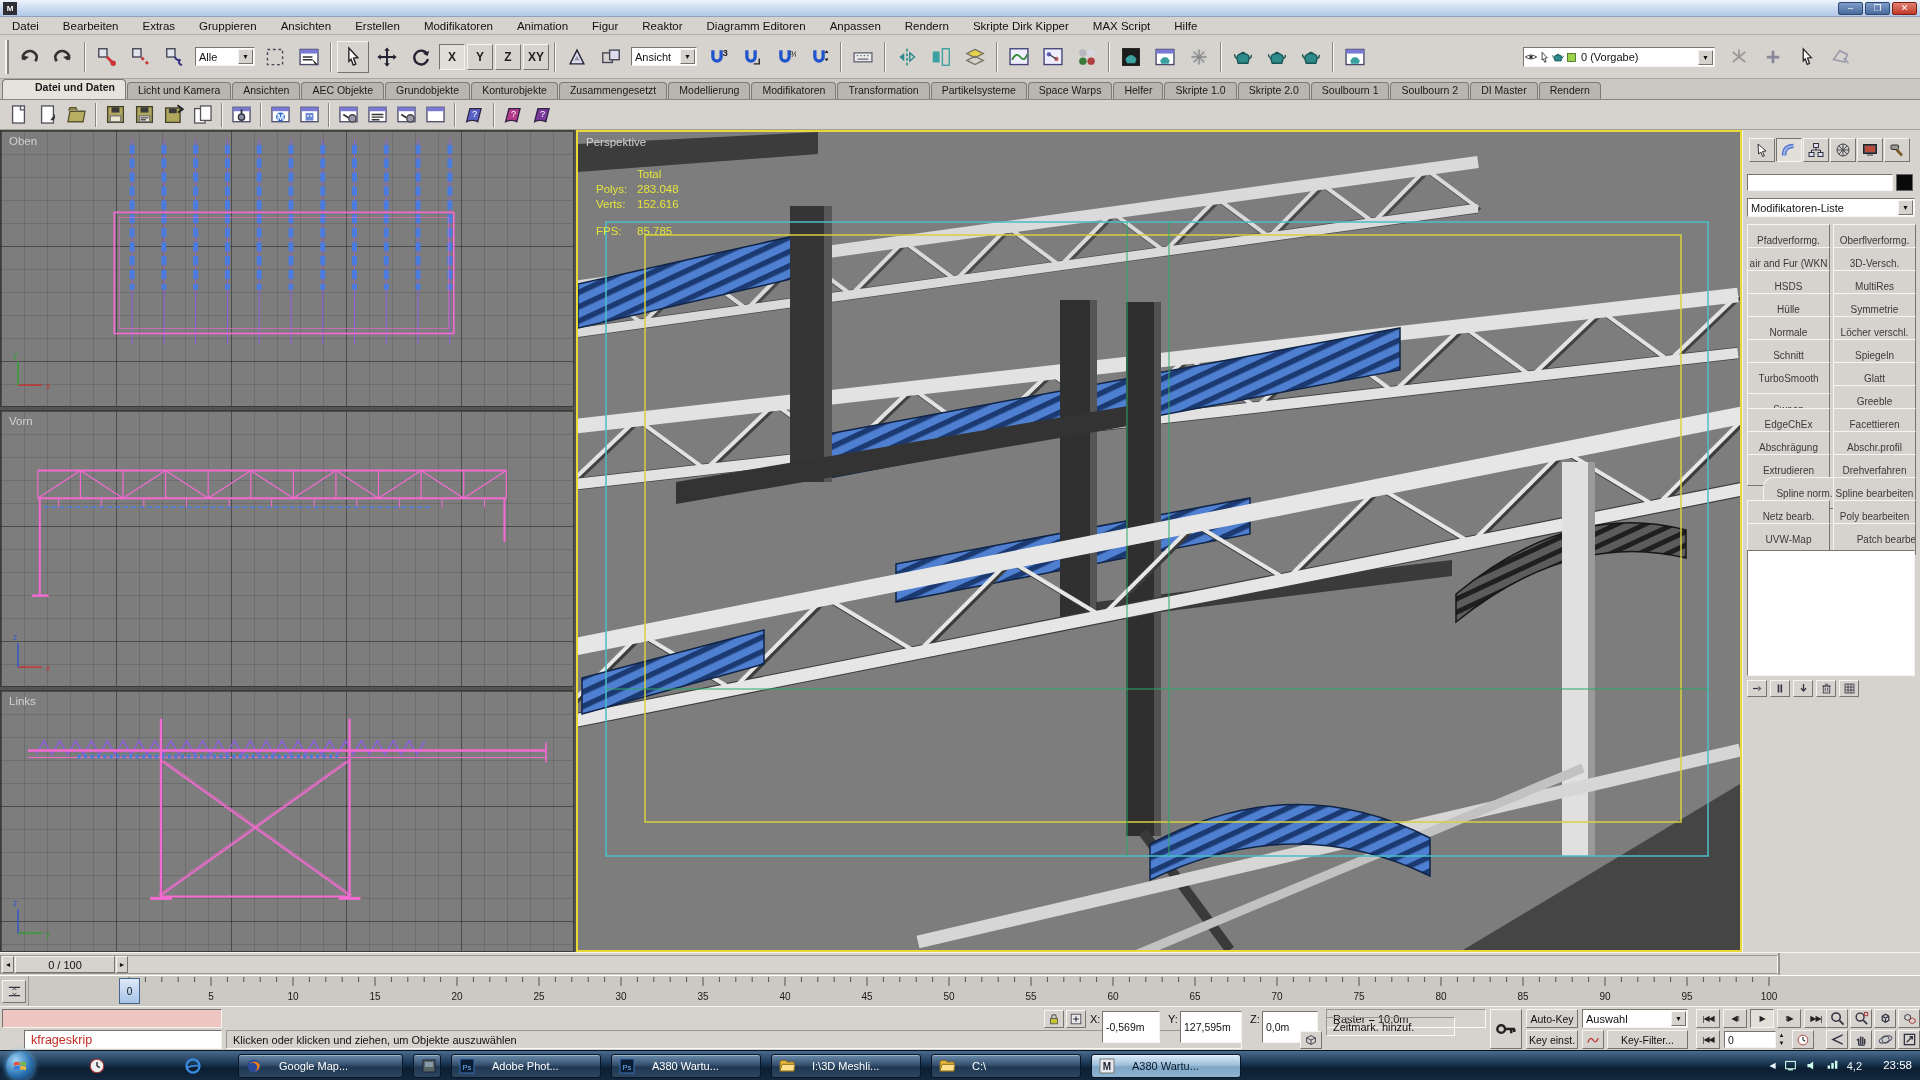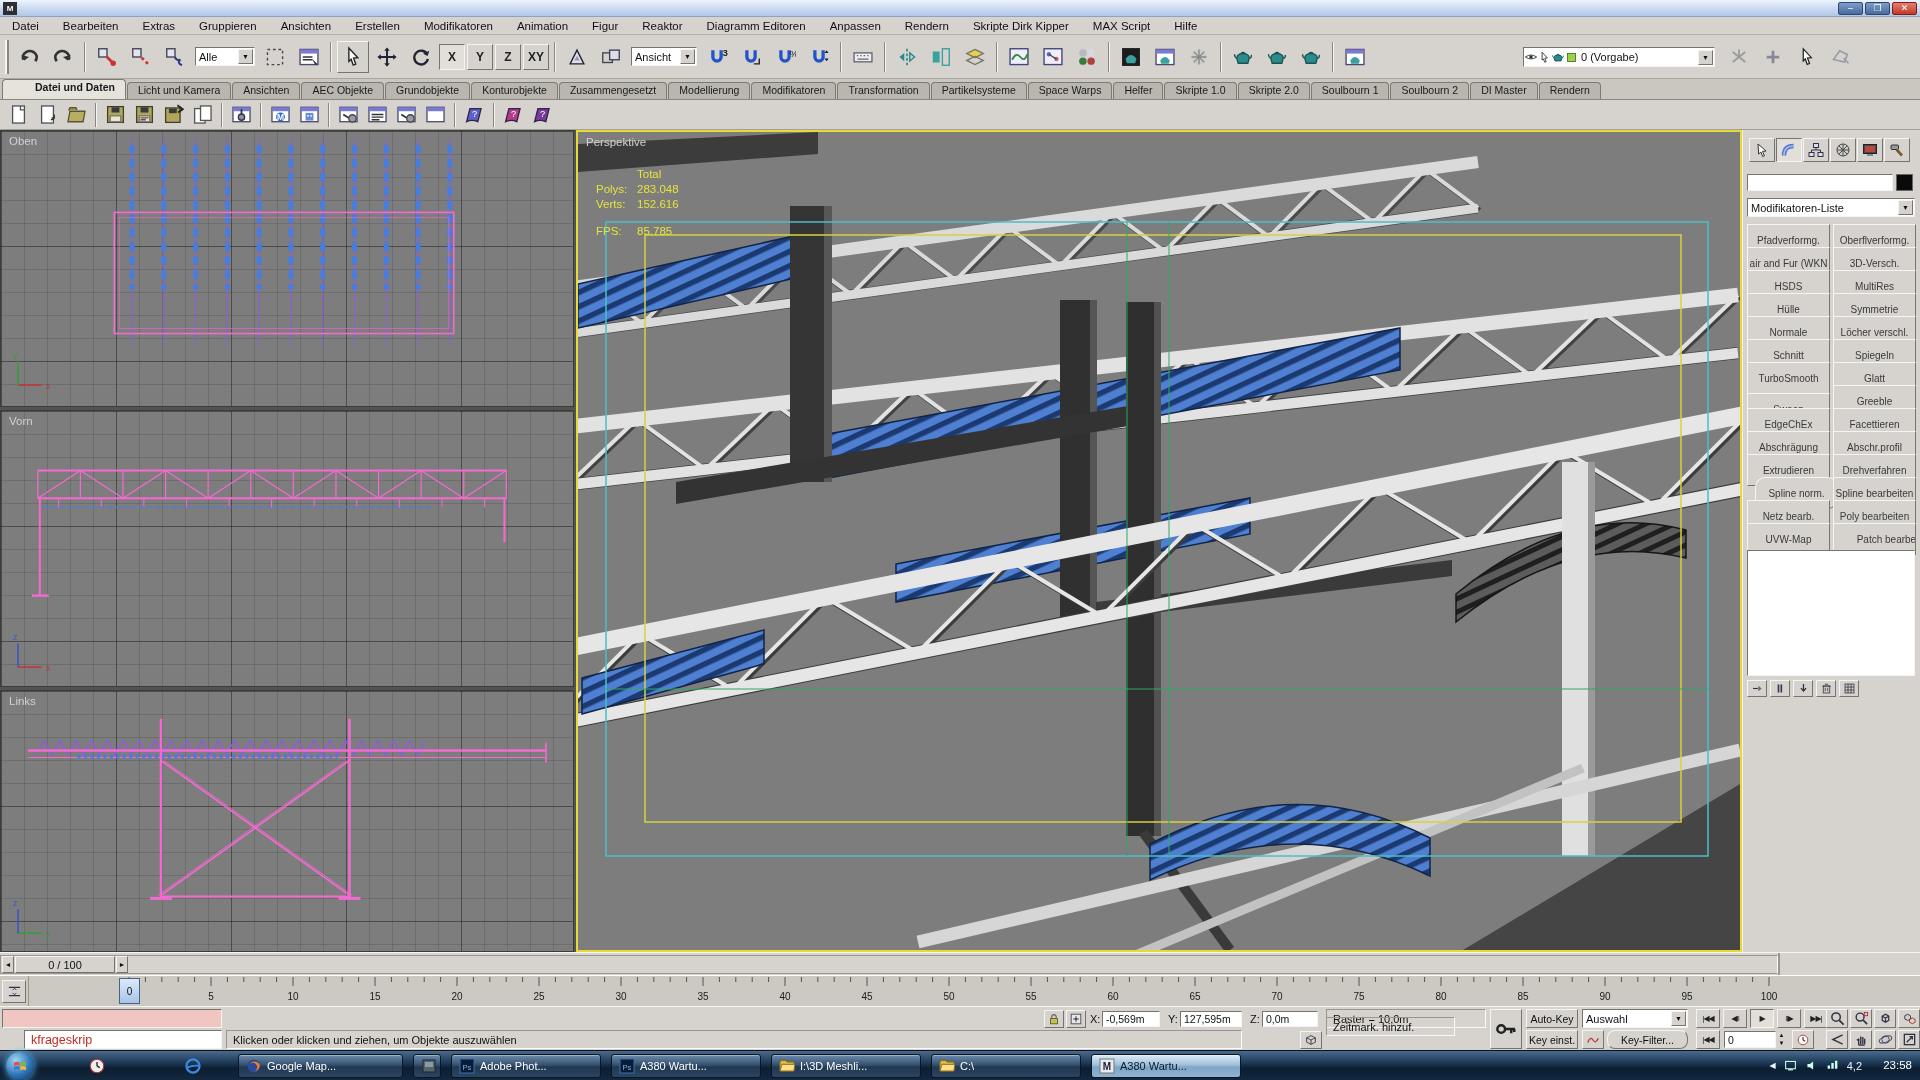--- a/index.html
+++ b/index.html
@@ -92,34 +92,34 @@
   .trackbar{left:0;top:975px;width:1920px;height:31px;background:#ccc9c2;border-top:1px solid #fff;}
   .rulerwrap{position:absolute;left:28px;top:0;width:1750px;height:31px;border-left:1px solid #9a968e;background:#ccc9c2;}
   .tmarker{position:absolute;left:119px;top:2px;width:21px;height:26px;z-index:4;
     background:linear-gradient(#dce9f8,#a8c4e8);border:1px solid #46648a;font-size:10px;
     display:flex;align-items:center;justify-content:center;}
 
   
   .statusbar{left:0;top:1006px;width:1920px;height:44px;background:#d6d3ce;border-top:1px solid #f6f4f0;font-size:11px;}
   .statbox{position:absolute;height:19px;display:flex;align-items:center;padding:0 6px;font-size:11px;}
   .coordlbl{position:absolute;top:6px;font-size:11px;}
-  .coordfld{position:absolute;top:4px;height:16px;font-size:10.5px;display:flex;align-items:center;padding:0 3px;background:#fff;}
+  .coordfld{position:absolute;top:4px;height:32px;font-size:10.5px;display:flex;align-items:center;padding:0 3px;background:#fff;}
   .smbtn{position:absolute;display:flex;align-items:center;justify-content:center;}
   .smbtn .icn{width:14px;height:14px;}
   .pbtn{font-size:8px;letter-spacing:-1px;display:flex;align-items:center;justify-content:center;color:#222;}
 
   
   .taskbar{left:0;top:1050px;width:1920px;height:30px;
     background:linear-gradient(#4a6a8c,#1d3a57 40%,#0c1e32 60%,#13283e);border-top:1px solid #09141f;}
   .orb{position:absolute;left:6px;top:1px;width:28px;height:28px;border-radius:50%;
     background:radial-gradient(circle at 35% 30%,#9fd4f5,#2d74b5 55%,#0b3158);
     display:flex;align-items:center;justify-content:center;box-shadow:0 0 6px #58b0e8;}
   .orb .icn{width:16px;height:16px;}
   .qlicon{position:absolute;top:6px;width:18px;height:18px;}
-  .tbbtn{height:24px;margin-top:0;display:flex;align-items:center;gap:5px;padding:10px 7px;
+  .tbbtn{height:24px;margin-top:0;display:flex;align-items:center;gap:17px;padding:10px 7px;
     border:1px solid #0a1624;border-radius:3px;font-size:11px;color:#fff;white-space:nowrap;overflow:hidden;
     background:linear-gradient(#6c8cab,#35516f 45%,#203852 55%,#2c4560);box-shadow:inset 0 1px 0 rgba(255,255,255,.35);}
   .tbbtn.active{background:linear-gradient(#dcebf8,#9fc0da 45%,#7ea6c6 55%,#8fb4d2);color:#0c1a28;}
   .tbbtn .icn{width:16px;height:16px;flex:0 0 16px;}
   .tb-buttons{position:absolute;left:238px;top:3px;display:flex;gap:10px;}
   .tray{position:absolute;right:58px;top:8px;display:flex;align-items:center;gap:8px;color:#eaf2fa;font-size:11px;}
   .tray .icn{width:13px;height:13px;}
   .clock{position:absolute;right:8px;top:8px;color:#fff;font-size:11.5px;}
 </style>
 </head>
@@ -949,21 +949,21 @@
           <div class="modbtn btn3d abs" style="left: 4px; top: 232px;">TurboSmooth</div>
           <div class="modbtn btn3d abs" style="left: 90px; top: 232px;">Glatt</div>
           <div class="modbtn btn3d abs" style="left: 4px; top: 255px; margin-top: 8px;">Sweep</div>
           <div class="modbtn btn3d abs" style="left: 90px; top: 255px;">Greeble</div>
           <div class="modbtn btn3d abs" style="left: 4px; top: 278px;">EdgeChEx</div>
           <div class="modbtn btn3d abs" style="left: 90px; top: 278px;">Facettieren</div>
           <div class="modbtn btn3d abs" style="left: 4px; top: 301px;">Abschrägung</div>
           <div class="modbtn btn3d abs" style="left: 90px; top: 301px;">Abschr.profil</div>
           <div class="modbtn btn3d abs" style="left: 4px; top: 324px;">Extrudieren</div>
           <div class="modbtn btn3d abs" style="left: 90px; top: 324px;">Drehverfahren</div>
-          <div class="modbtn btn3d abs" style="left: 12px; top: 347px; border-radius: 10px;">Spline norm.</div>
+          <div class="modbtn btn3d abs" style="left: 20px; top: 347px; border-radius: 10px;">Spline norm.</div>
           <div class="modbtn btn3d abs" style="left: 90px; top: 347px;">Spline bearbeiten</div>
           <div class="modbtn btn3d abs" style="left: 4px; top: 370px;">Netz bearb.</div>
           <div class="modbtn btn3d abs" style="left: 90px; top: 370px;">Poly bearbeiten</div>
           <div class="modbtn btn3d abs" style="left: 4px; top: 393px;">UVW-Map</div>
           <div class="modbtn btn3d abs" style="left: 90px; top: 393px; padding-left: 40px;">Patch bearbeiten</div>
         </div>
       <div class="abs sunken" style="left:4px;top:420px;width:168px;height:126px;"></div>
       <div style="position:absolute;left:4px;top:550px;display:flex;gap:3px;" id="stackTools">
           <div class="stacktool btn3d">
             <span class="icn" style="width:13px;height:13px;">
@@ -1108,21 +1108,21 @@
       <span class="cval">Auswahl</span>
       <span class="cmbarr">▼</span>
     </div>
     <div class="smbtn btn3d" style="left:1582px;top:23px;width:22px;height:19px;">
       <span class="icn">
           <svg viewBox="0 0 16 16">
             <path d="M2 11 Q5 3 8 8 T14 6" fill="none" stroke="#c03030" stroke-width="1.5"></path>
           </svg>
         </span>
       </div>
-    <div class="smbtn btn3d" style="left:1607px;top:23px;width:81px;height:19px;font-size:10.5px;border-radius:8px;">Key-Filter...</div>
+    <div class="smbtn btn3d" style="left:1607px;top:23px;width:81px;height:19px;font-size:10.5px;">Key-Filter...</div>
     <div id="playRow1" style="position:absolute;left:1696px;top:2px;display:flex;gap:3px;">
         <div class="smbtn btn3d pbtn" style="position: relative; width: 24px; height: 19px;">|◀◀</div>
         <div class="smbtn btn3d pbtn" style="position: relative; width: 24px; height: 19px;">◀‖</div>
         <div class="smbtn btn3d pbtn pressed" style="position: relative; width: 24px; height: 19px;">▶</div>
         <div class="smbtn btn3d pbtn" style="position: relative; width: 24px; height: 19px;">‖▶</div>
         <div class="smbtn btn3d pbtn" style="position: relative; width: 24px; height: 19px;">▶▶|</div>
       </div>
     <div class="smbtn btn3d pbtn" style="left:1696px;top:23px;width:24px;height:19px;">|◀◀</div>
     <div class="coordfld sunken" style="left:1724px;top:24px;width:52px;height:17px;">0</div>
     <div class="abs" style="left:1776px;top:24px;width:11px;height:17px;font-size:6px;line-height:8px;text-align:center;">▲<br>▼</div>

